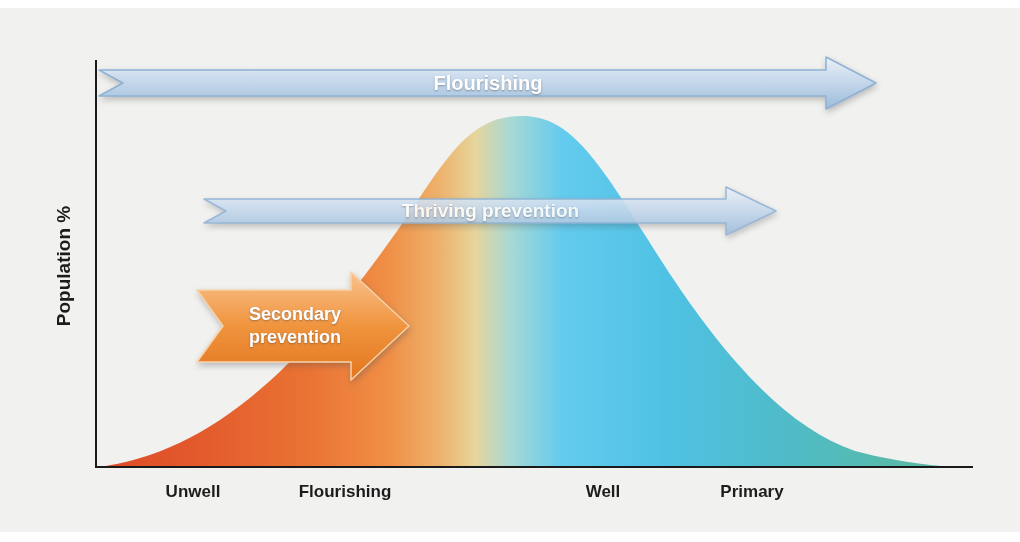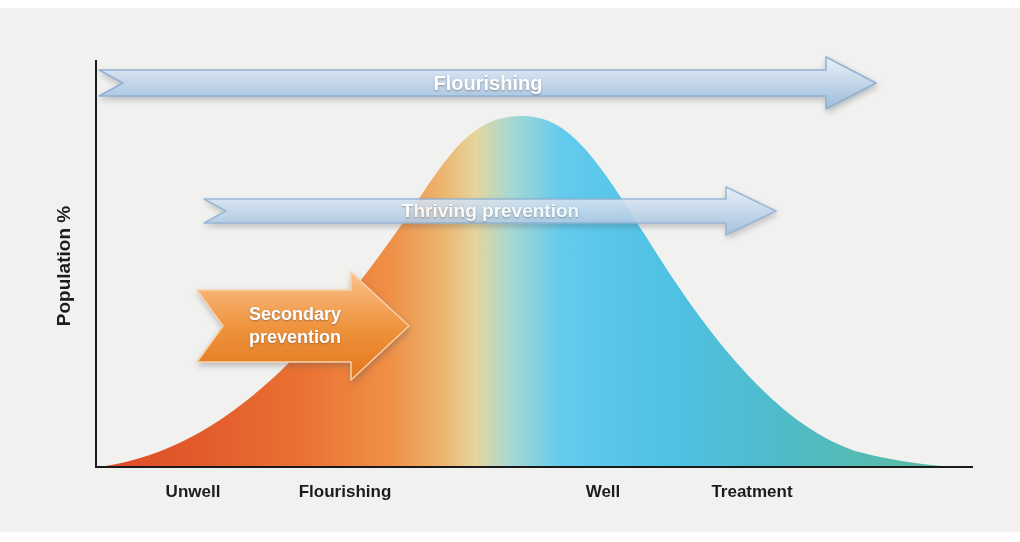--- a/index.html
+++ b/index.html
@@ -128,17 +128,17 @@
     </svg>
     <div class="arrow-label">
       <span>Secondary prevention</span>
     </div>
   </div>
 
 
   <div class="tick" style="left:193px;">Unwell</div>
   <div class="tick" style="left:345px;">Flourishing</div>
   <div class="tick" style="left:566px;margin-left:37px;">Well</div>
-  <div class="tick" style="left:752px;">Treatment</div>
+  <div class="tick" style="left:752px;">Primary</div>
 
   <div class="strip top"></div>
   <div class="strip bottom"></div>
 </div>
 
 </body></html>

